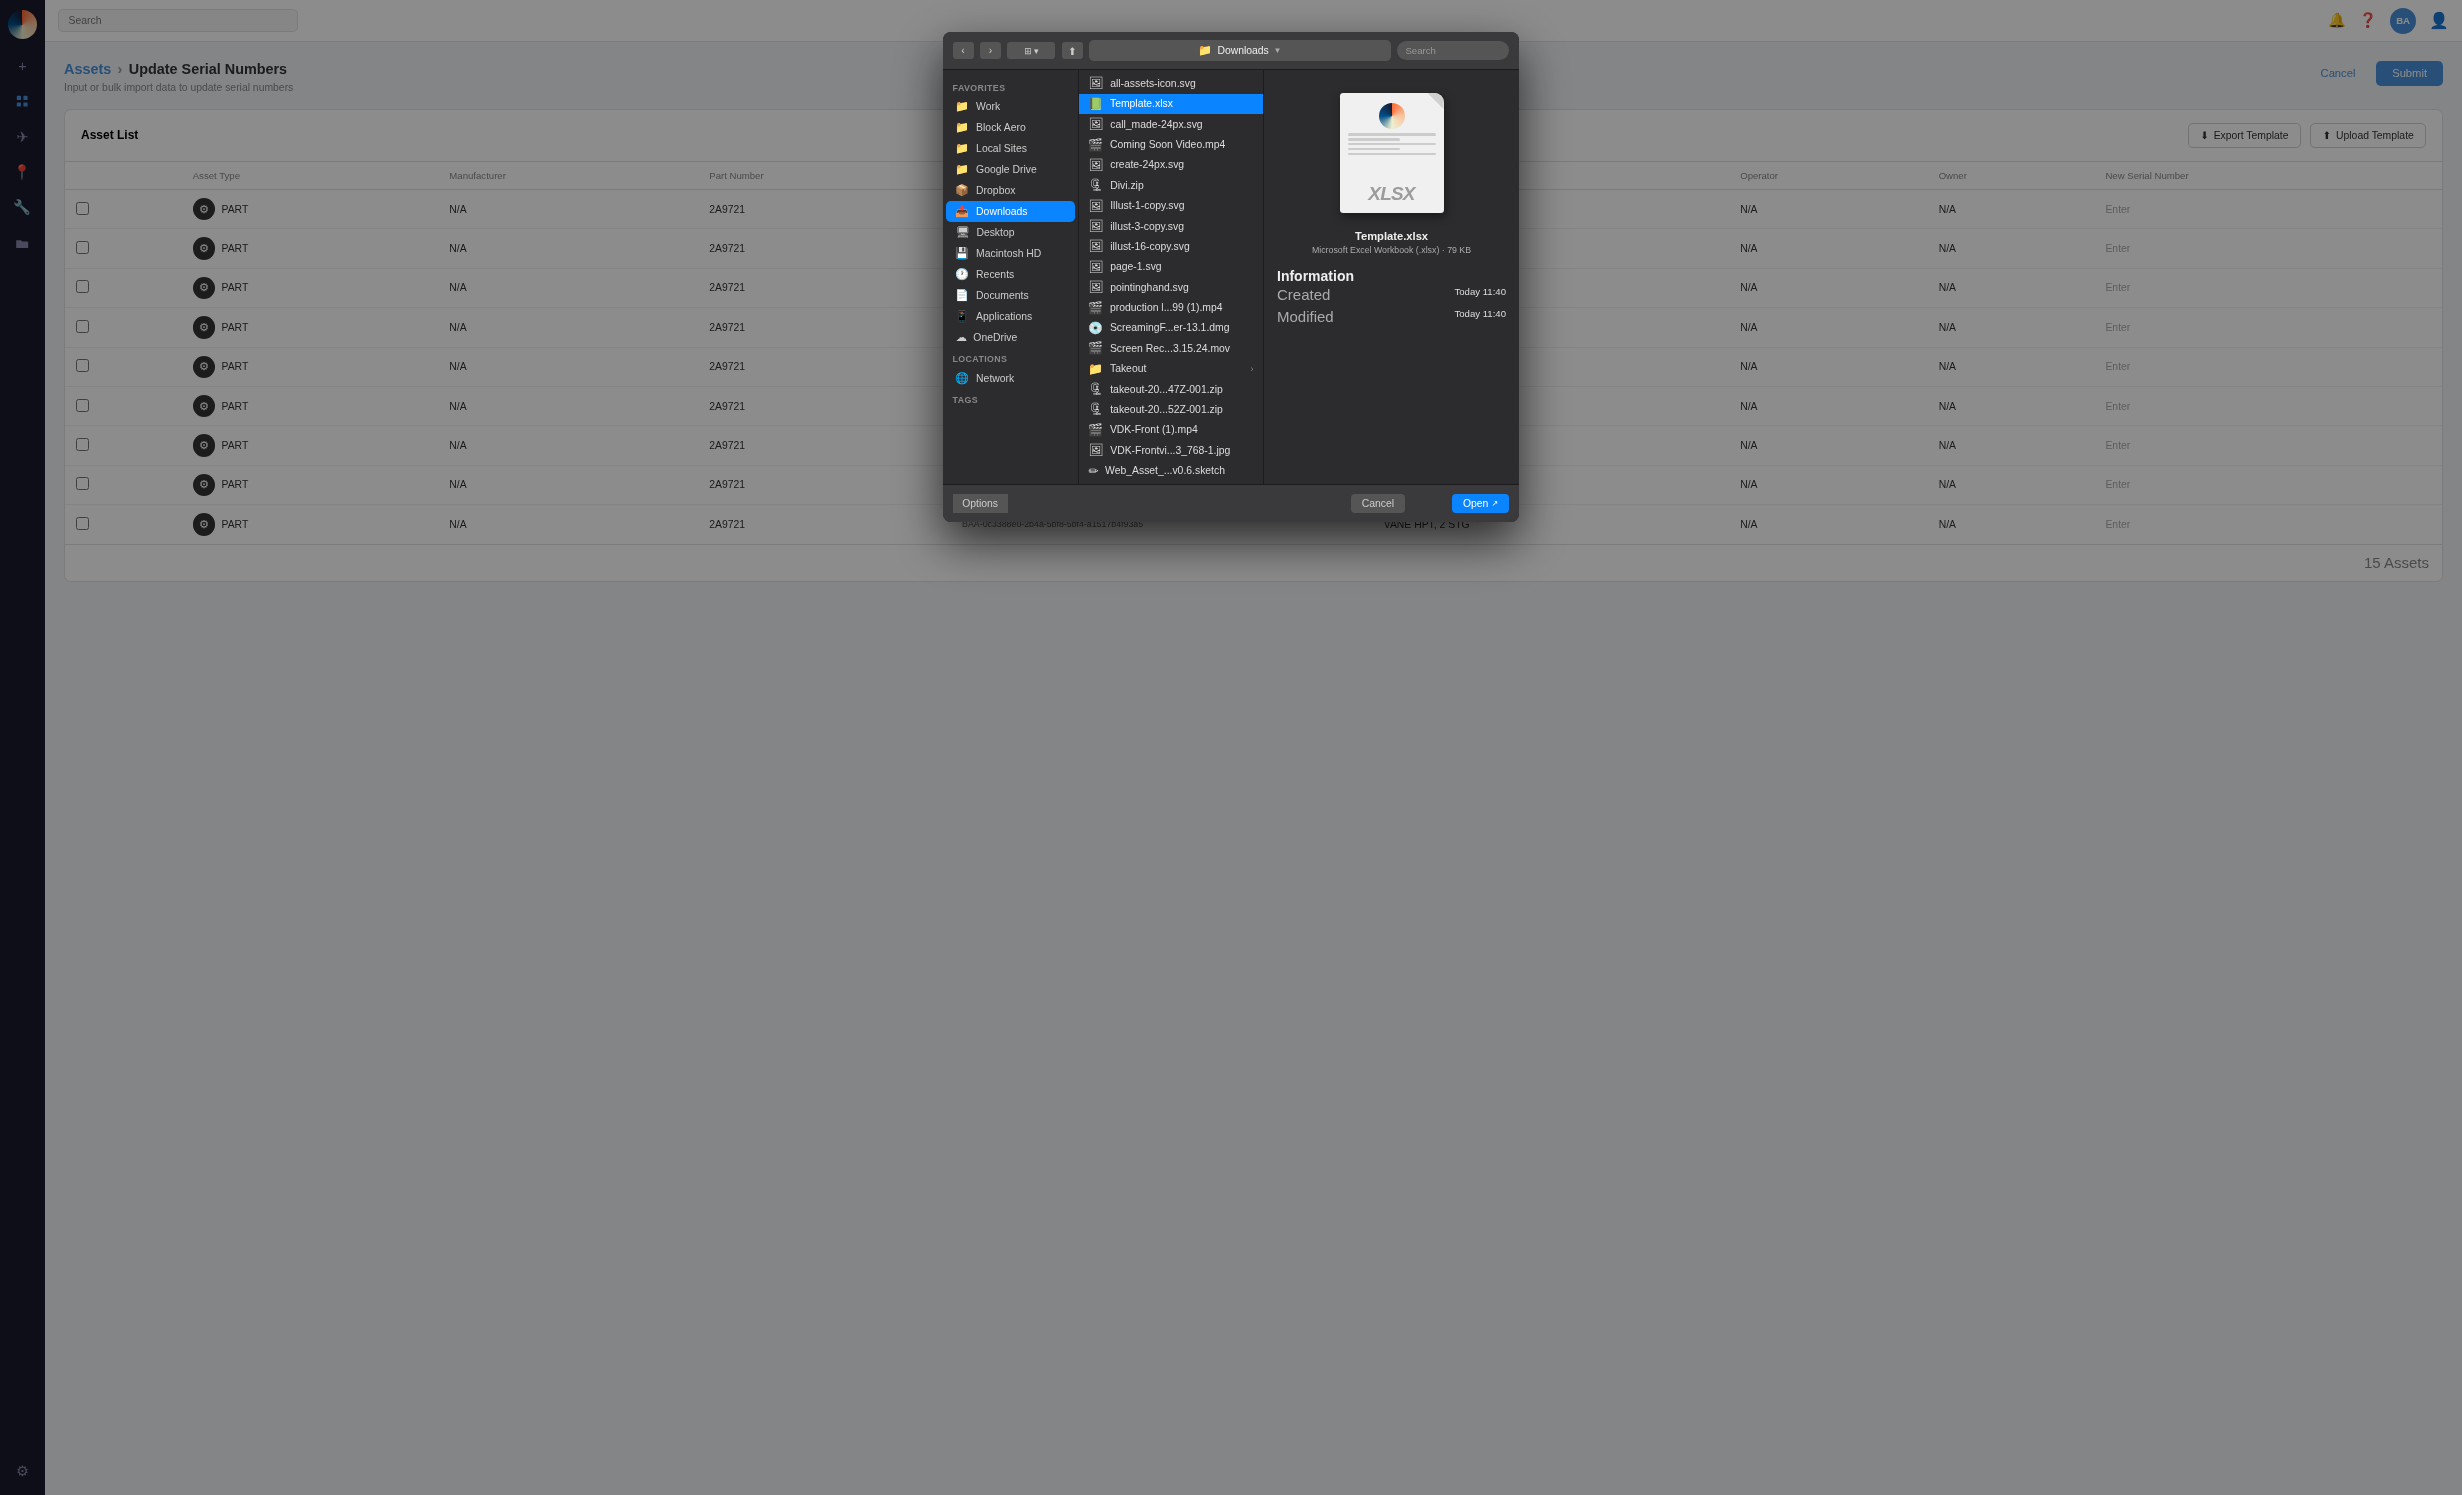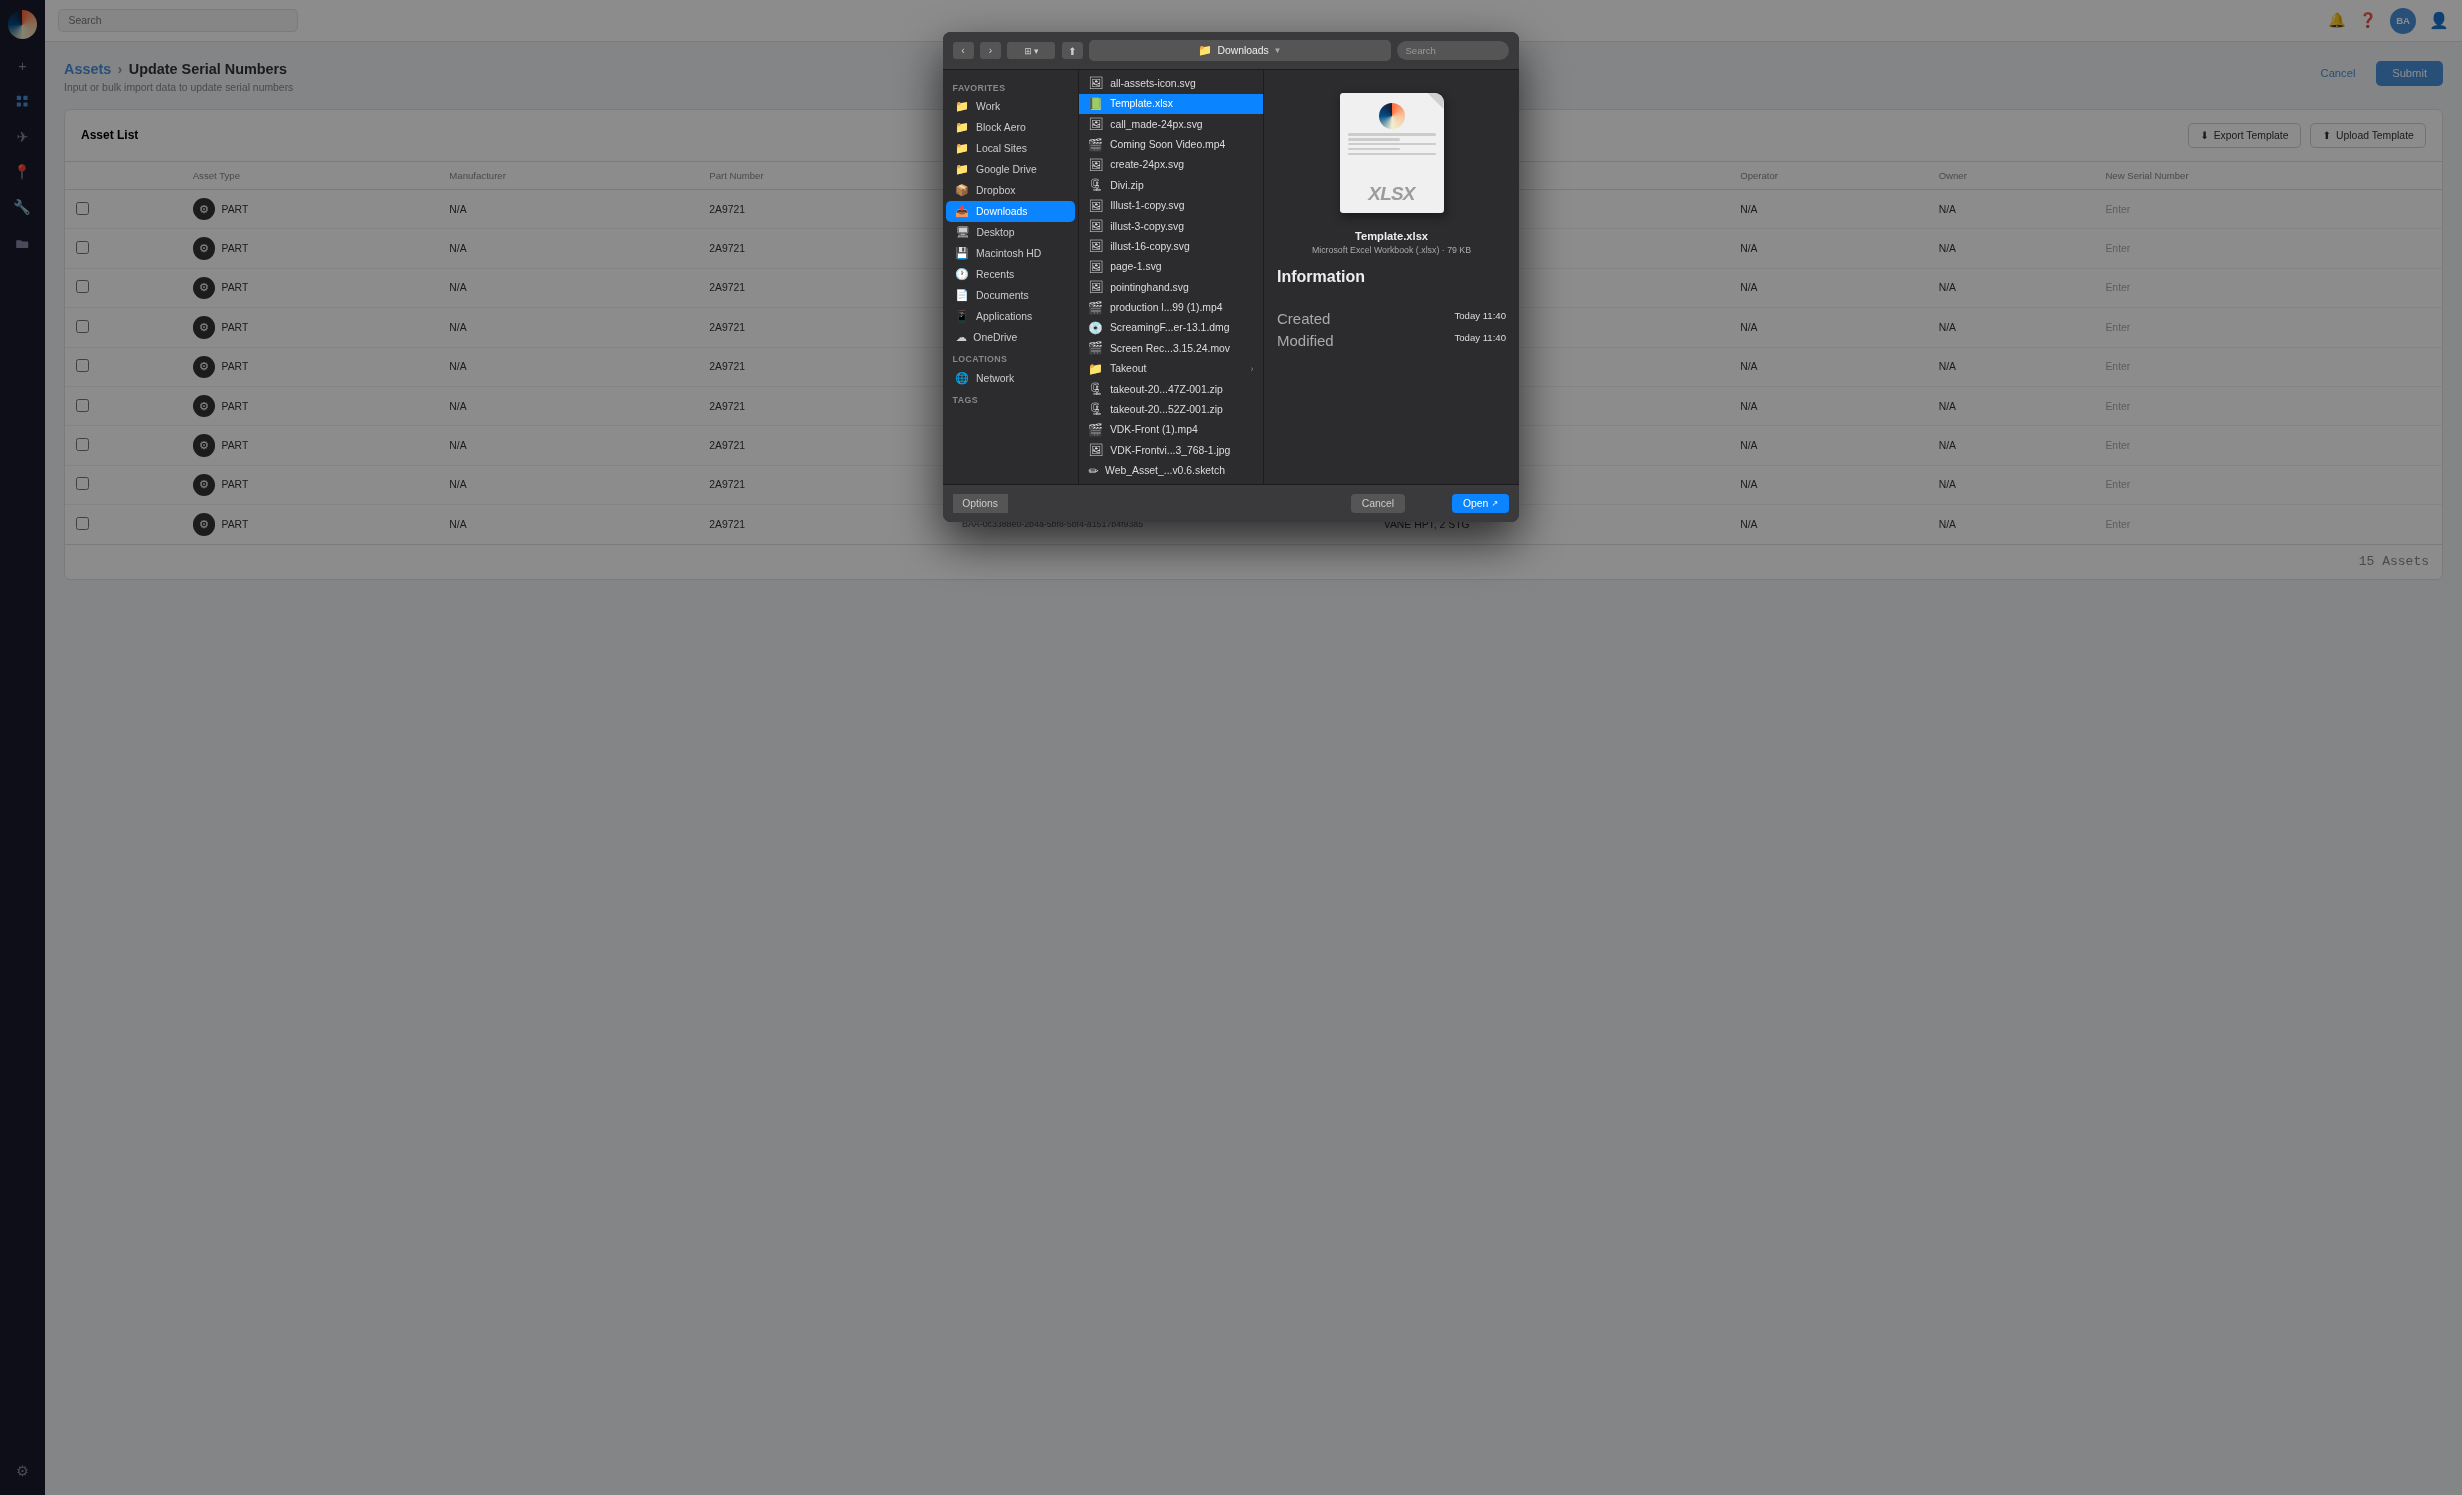--- a/index.html
+++ b/index.html
@@ -138,24 +138,23 @@
       display: inline-flex; align-items: center; justify-content: center;
       color: white; font-size: 11.2px;
     }
     .enter-input {
       color: #aaa;
       font-size: 10.4px;
     }
     .table-footer {
       padding: 9.6px 13px;
       text-align: right;
-      font-size: 13px;
+      font-size: 15px;
       color: #888;
       border-top: 0.8px solid #e0e0e0;
-      font-family: Liberation Mono, monospace;
     }
 
     
     .modal-overlay {
       position: fixed;
       inset: 0;
       background: rgba(0,0,0,0.45);
       z-index: 1000;
       display: flex;
       align-items: flex-start;
@@ -376,24 +375,24 @@
     .preview-filetype {
       font-size: 8.8px;
       color: #aaa;
       margin-bottom: 13px;
       text-align: center;
     }
     .preview-info-section {
       width: 100%;
     }
     .preview-info-title {
-      font-size: 16px;
+      font-size: 14px;
       font-weight: 600;
       color: #eee;
-      margin-bottom: 24px;
+      margin-bottom: 2px;
     }
     .preview-info-row {
       display: flex;
       justify-content: space-between;
       margin-bottom: 4.8px;
     }
     .preview-info-key { font-size: 15px; color: #aaa; }
     .preview-info-val { font-size: 9.6px; color: #ddd; }
 
     

